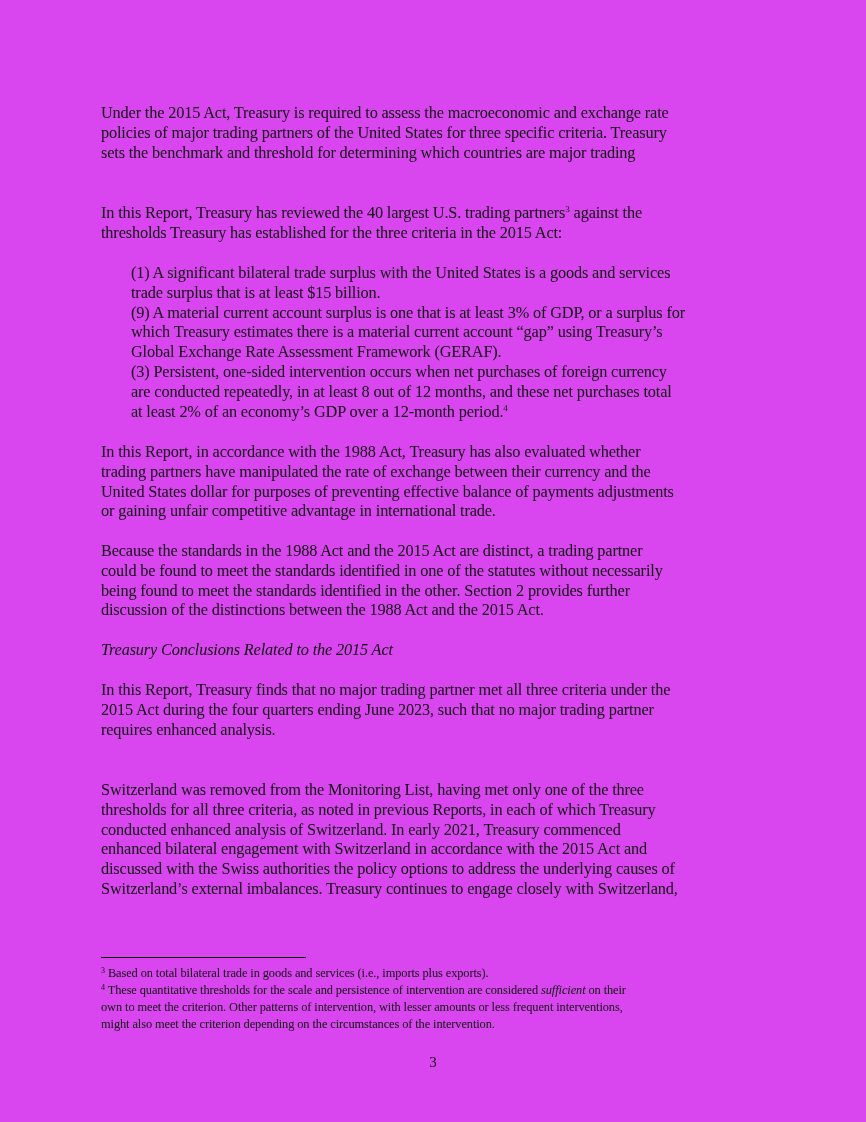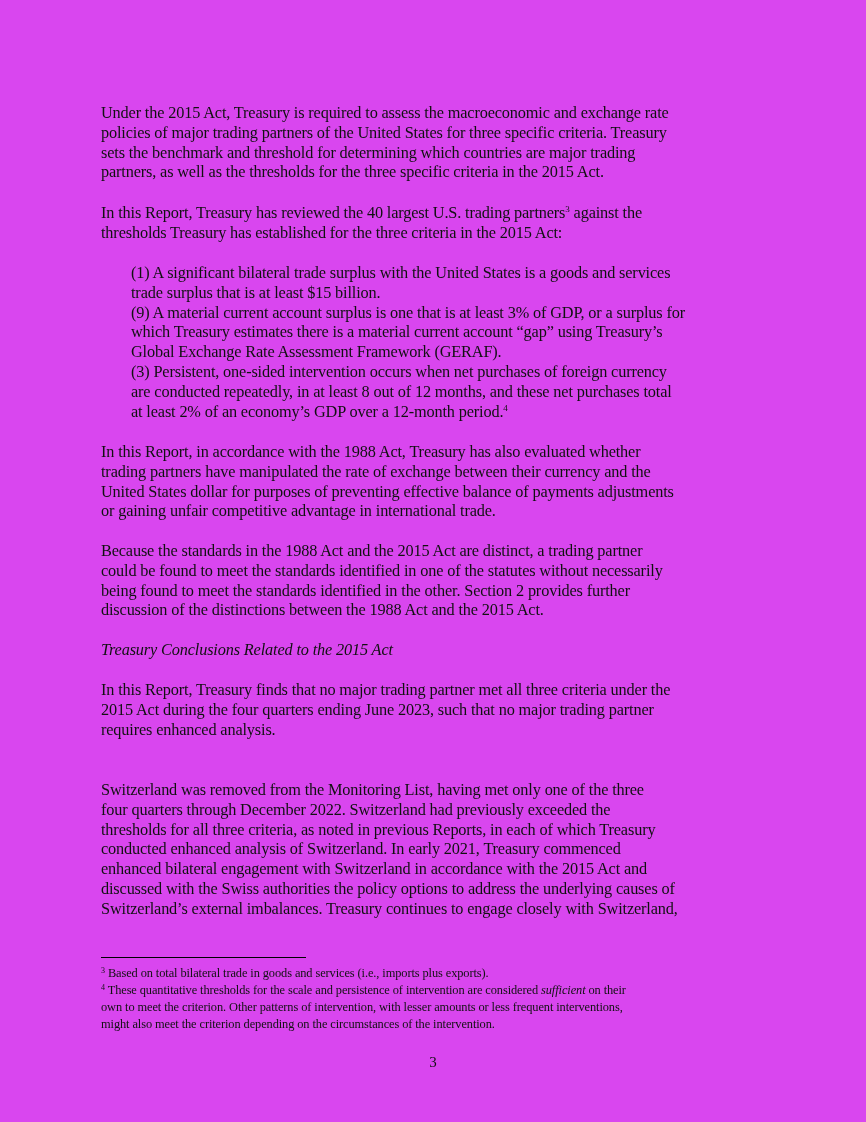--- a/index.html
+++ b/index.html
@@ -30,21 +30,20 @@
 </style>
 </head>
 <body>
 
 <div class="page">
 
   <div class="para" style="top:103px;">
     <span class="ln">Under the 2015 Act, Treasury is required to assess the macroeconomic and exchange rate</span>
     <span class="ln">policies of major trading partners of the United States for three specific criteria.  Treasury</span>
     <span class="ln">sets the benchmark and threshold for determining which countries are major trading</span>
-    <span class="ln">partners, as well as the thresholds for the three specific criteria in the 2015 Act.</span>
   </div>
 
   <div class="para" style="top:203px;">
     <span class="ln"><span>In this Report, Treasury has reviewed the 40 largest U.S. trading partners</span><sup>3</sup><span> against the</span></span>
     <span class="ln">thresholds Treasury has established for the three criteria in the 2015 Act:</span>
   </div>
 
   <div class="para indent" style="top:263px;">
     <span class="ln">(1) A significant bilateral trade surplus with the United States is a goods and services</span>
     <span class="ln">trade surplus that is at least $15 billion.</span>
@@ -75,21 +74,20 @@
   </div>
 
   <div class="para" style="top:680px;">
     <span class="ln">In this Report, Treasury finds that no major trading partner met all three criteria under the</span>
     <span class="ln">2015 Act during the four quarters ending June 2023, such that no major trading partner</span>
     <span class="ln">requires enhanced analysis.</span>
   </div>
 
   <div class="para" style="top:760px;margin-top:20px;">
     <span class="ln">Switzerland was removed from the Monitoring List, having met only one of the three</span>
-    <span class="ln">four quarters through December 2022.  Switzerland had previously exceeded the</span>
     <span class="ln">thresholds for all three criteria, as noted in previous Reports, in each of which Treasury</span>
     <span class="ln">conducted enhanced analysis of Switzerland.  In early 2021, Treasury commenced</span>
     <span class="ln">enhanced bilateral engagement with Switzerland in accordance with the 2015 Act and</span>
     <span class="ln">discussed with the Swiss authorities the policy options to address the underlying causes of</span>
     <span class="ln">Switzerland’s external imbalances.   Treasury continues to engage closely with Switzerland,</span>
   </div>
 
   <div class="rule"></div>
 
   <div class="fn" style="top:965px;">

